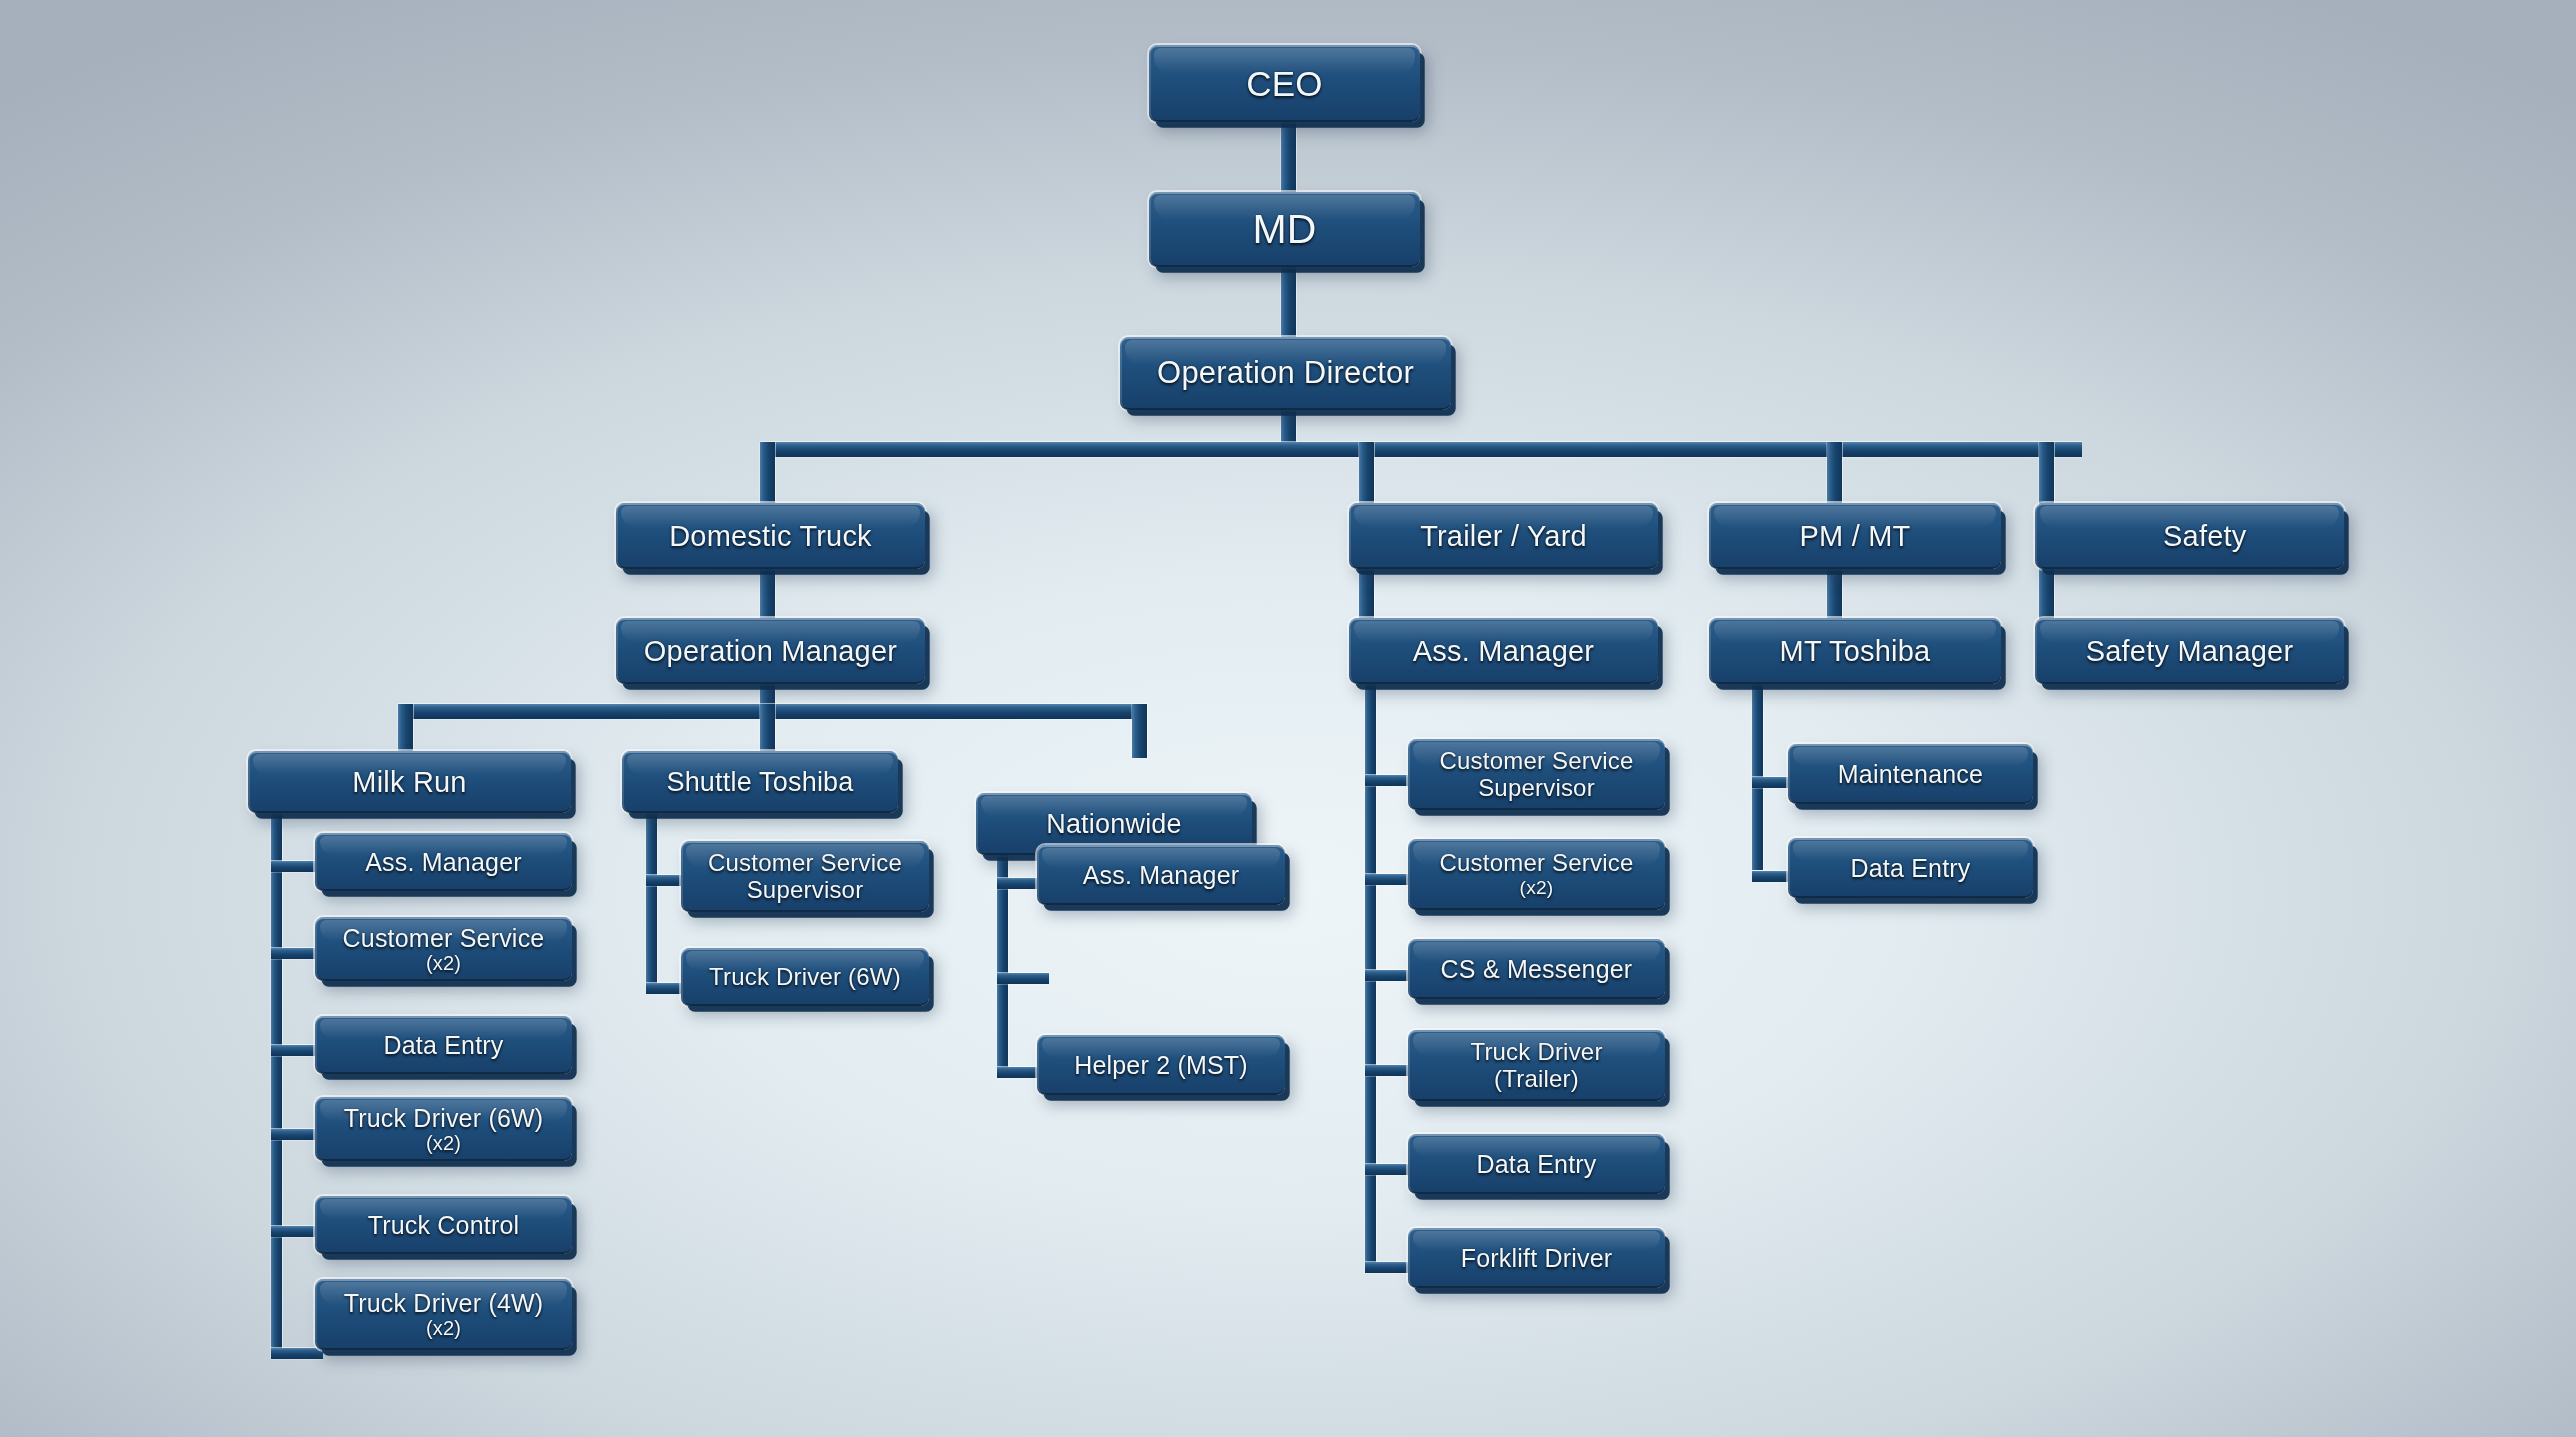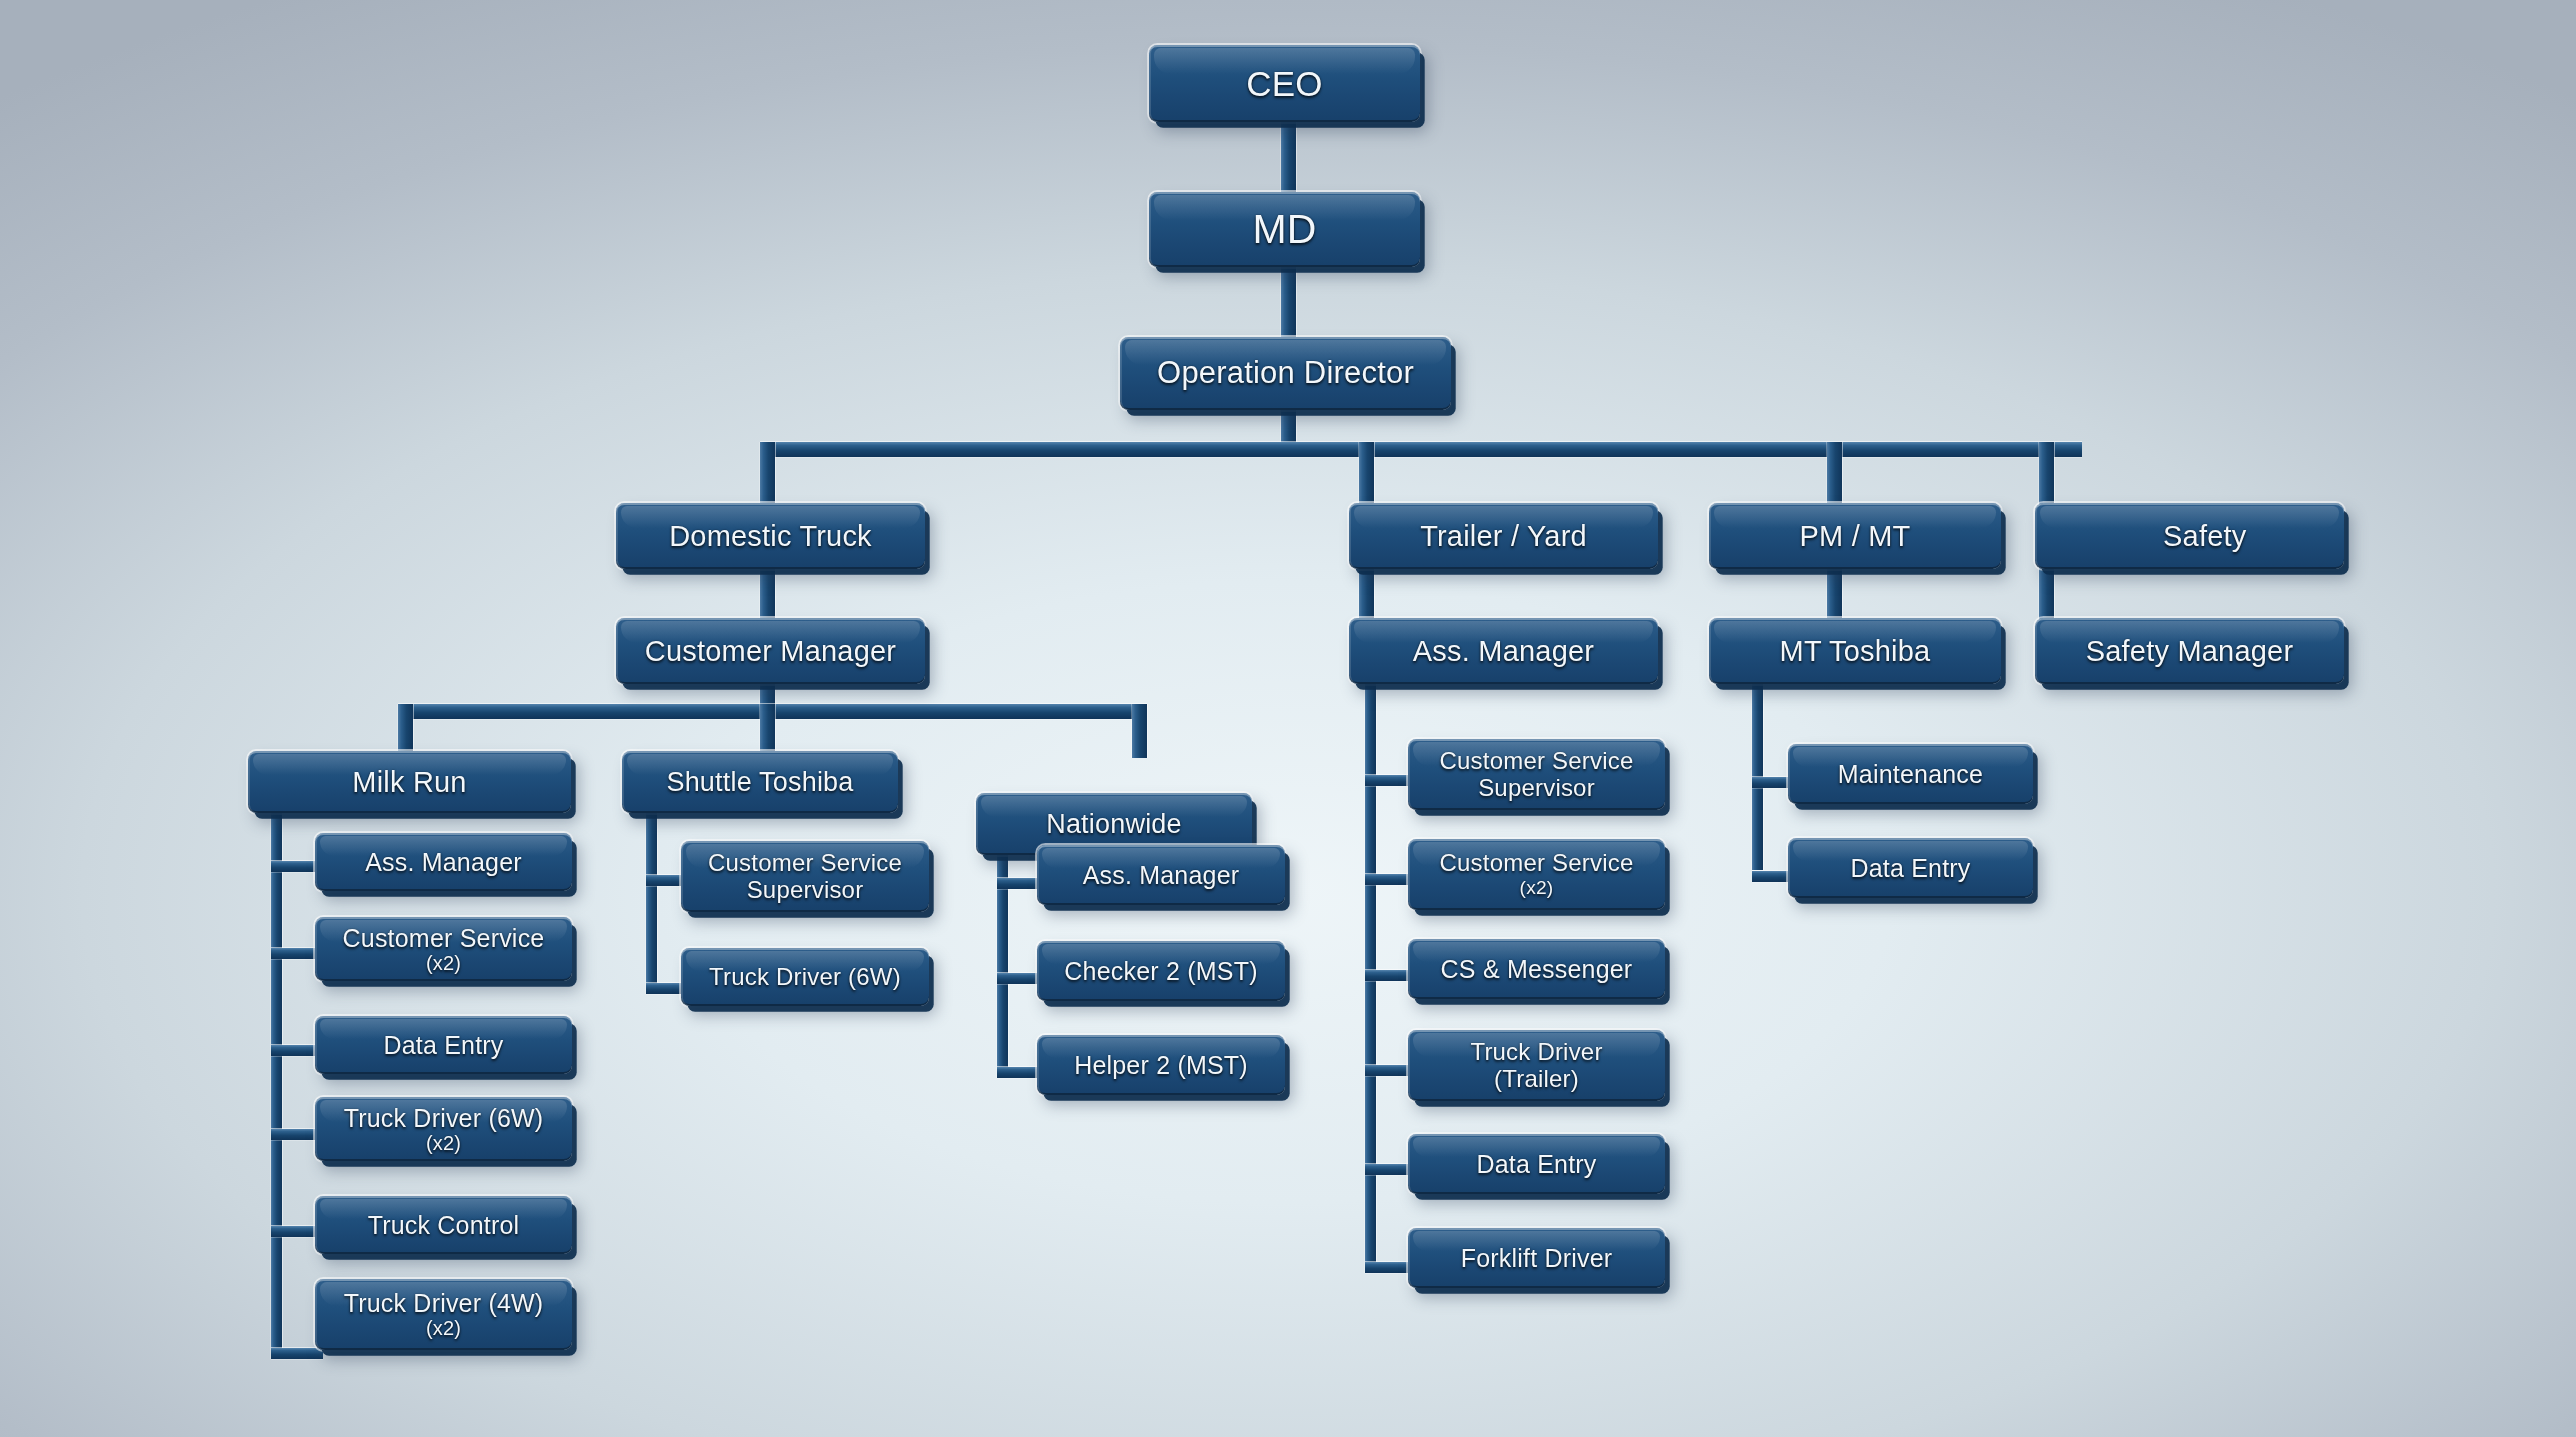--- a/index.html
+++ b/index.html
@@ -141,21 +141,21 @@
 
   <div class="node" style="left:1709px;top:503px;width:292px;height:66px;font-size:29px;">
     <span class="txt">PM / MT</span>
   </div>
 
   <div class="node" style="left:2035px;top:503px;width:309px;height:66px;font-size:29px;padding-left:38px;">
     <span class="txt">Safety</span>
   </div>
 
   <div class="node" style="left:616px;top:618px;width:309px;height:66px;font-size:29px;">
-    <span class="txt">Customer Manager</span>
+    <span class="txt">Operation Manager</span>
   </div>
 
   <div class="node" style="left:1349px;top:618px;width:309px;height:66px;font-size:29px;">
     <span class="txt">Ass. Manager</span>
   </div>
 
   <div class="node" style="left:1709px;top:618px;width:292px;height:66px;font-size:29px;">
     <span class="txt">MT Toshiba</span>
   </div>
 
@@ -216,23 +216,20 @@
   </div>
 
   <div class="node" style="left:681px;top:948px;width:248px;height:58px;font-size:24px;">
     <span class="txt">Truck Driver (6W)</span>
   </div>
 
   <div class="node" style="left:1037px;top:845px;width:248px;height:60px;font-size:25px;">
     <span class="txt">Ass. Manager</span>
   </div>
 
-  <div class="node" style="left:1037px;top:941px;width:248px;height:60px;font-size:25px;">
-    <span class="txt">Checker 2 (MST)</span>
-  </div>
 
   <div class="node" style="left:1037px;top:1035px;width:248px;height:60px;font-size:25px;">
     <span class="txt">Helper 2 (MST)</span>
   </div>
 
   <div class="node" style="left:1408px;top:739px;width:257px;height:71px;font-size:24px;">
     <span>
       <span class="txt">Customer Service</span>
       <span class="txt">Supervisor</span>
     </span>

